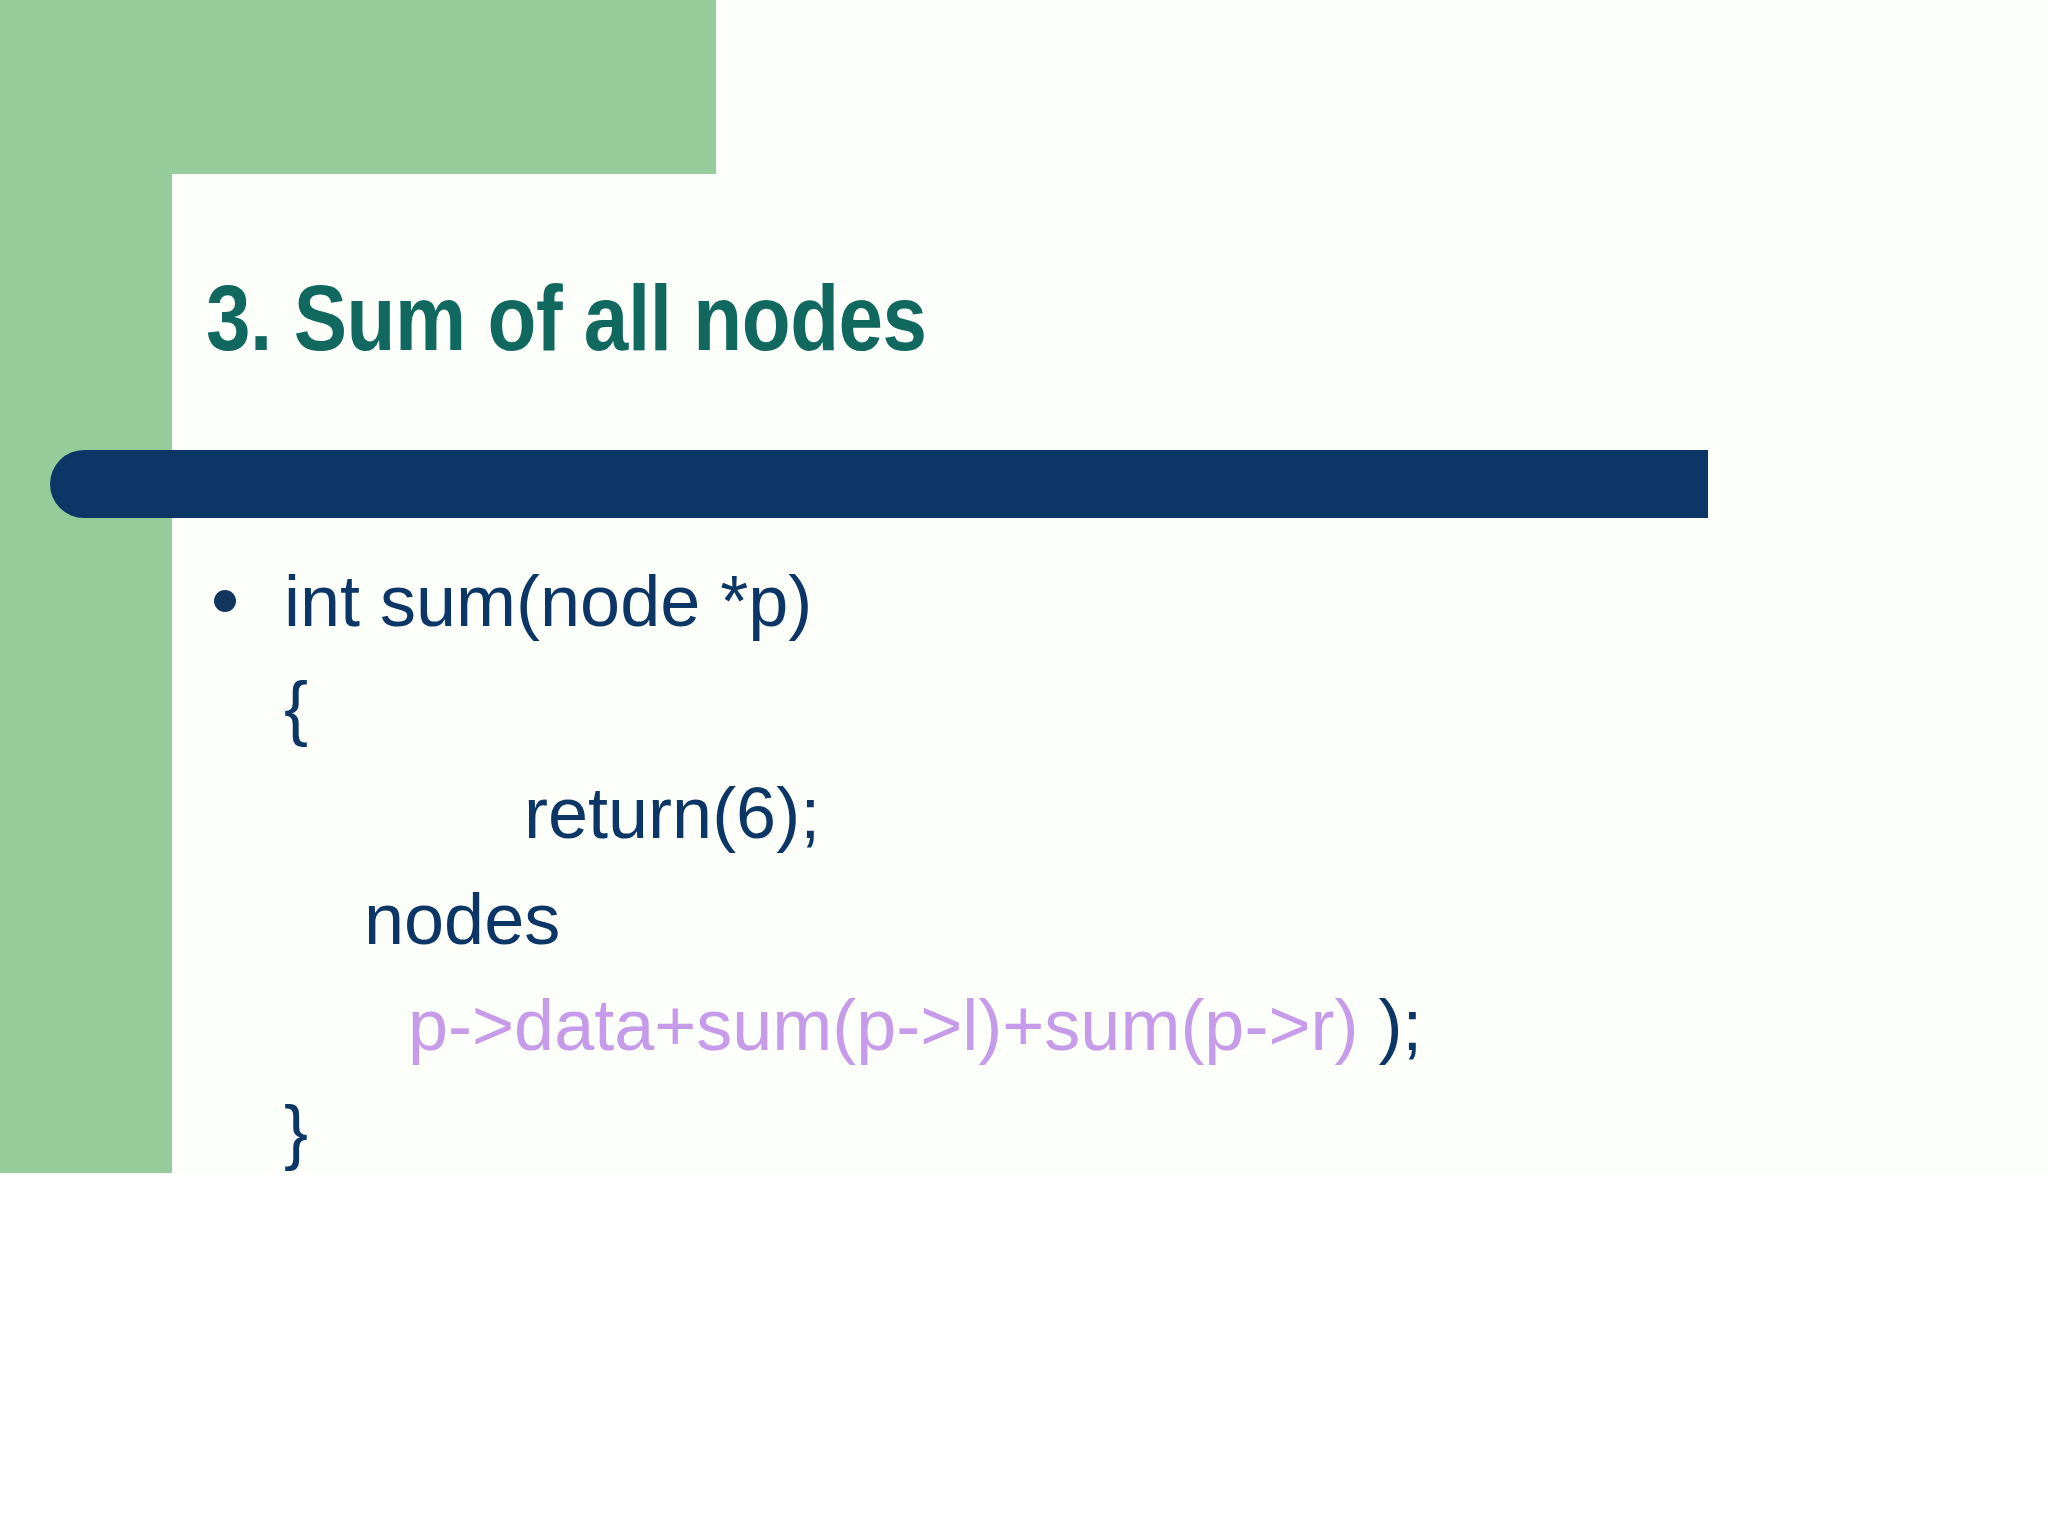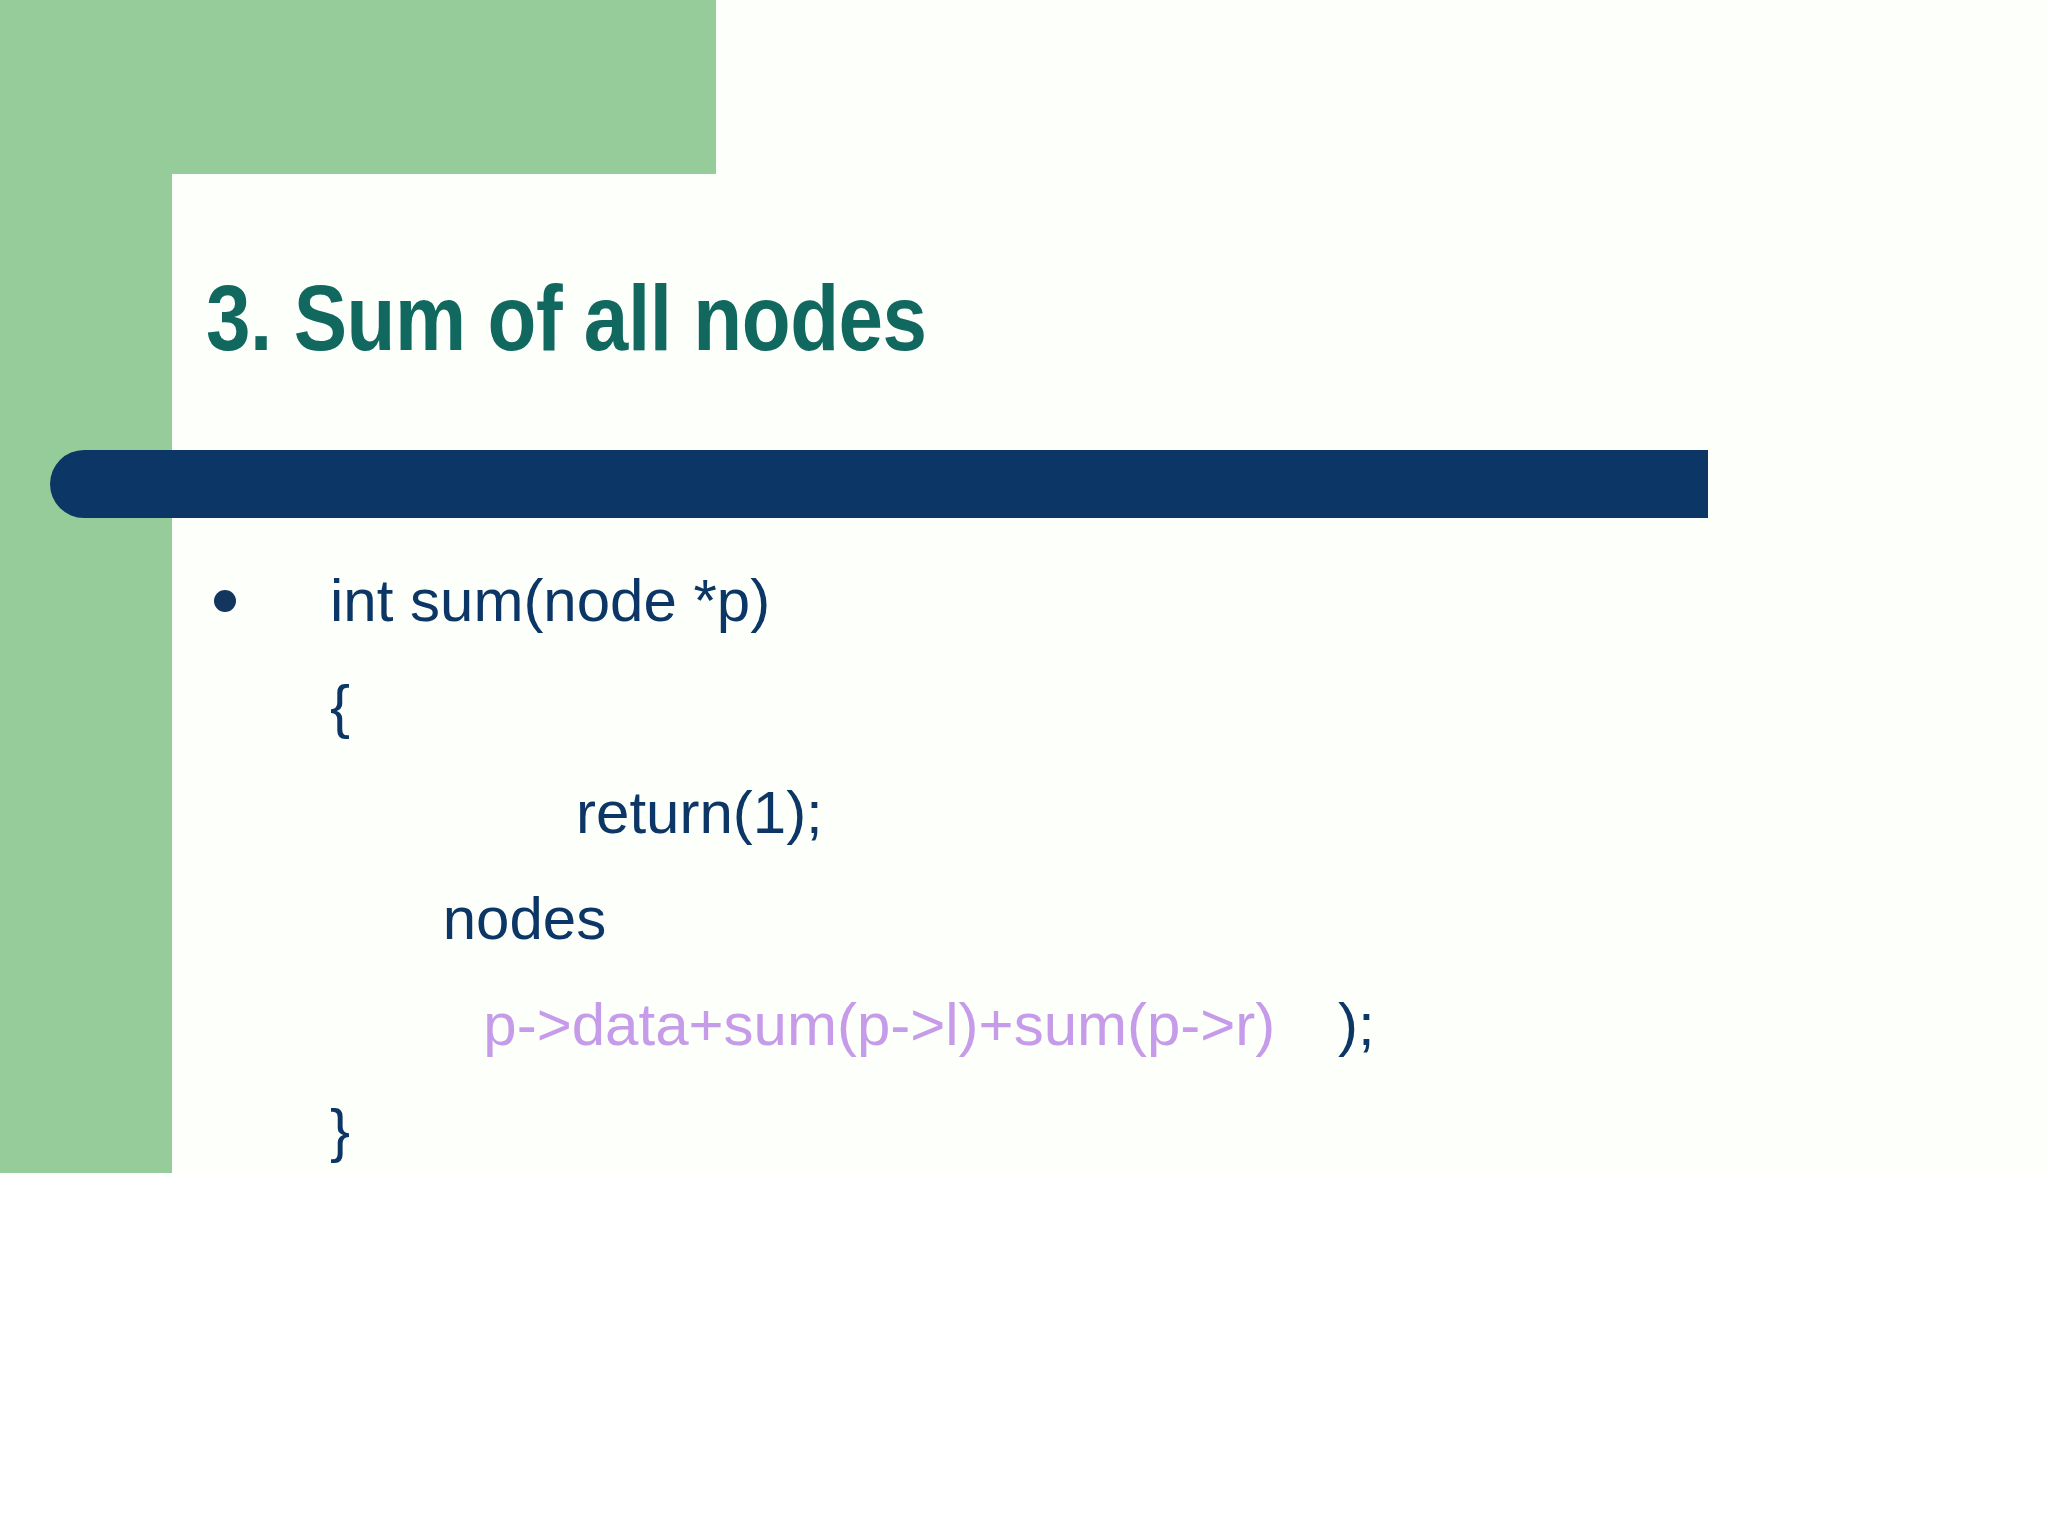--- a/index.html
+++ b/index.html
@@ -76,25 +76,24 @@
   
   .body-block {
     position: absolute;
     left: 214px;
     top: 548px;
     width: 1780px;
   }
   .code-line {
     display: flex;
     align-items: flex-start;
-    font-size: 60px;
+    font-size: 72px;
     line-height: 106px;
     color: #0c3665;
     white-space: pre;
-    gap: 46px;
   }
   .bullet-cell {
     width: 70px;
     flex: 0 0 70px;
     display: flex;
     align-items: center;
     height: 106px;
   }
   .bullet-dot {
     width: 22px;
@@ -132,21 +131,21 @@
     </div>
 
     <div class="code-line">
       <span class="bullet-cell"></span>
       <span class="code-text">{</span>
     </div>
 
 
     <div class="code-line">
       <span class="bullet-cell"></span>
-      <span>            </span><span class="code-text">return(1);</span>
+      <span>            </span><span class="code-text">return(6);</span>
     </div>
 
     <div class="code-line">
       <span class="bullet-cell"></span>
       <span>    </span><span class="code-text">nodes</span>
     </div>
 
     <div class="code-line">
       <span class="bullet-cell"></span>
       <span>     </span><span class="accent-expr">p-&gt;data+sum(p-&gt;l)+sum(p-&gt;r)</span><span> );</span>

